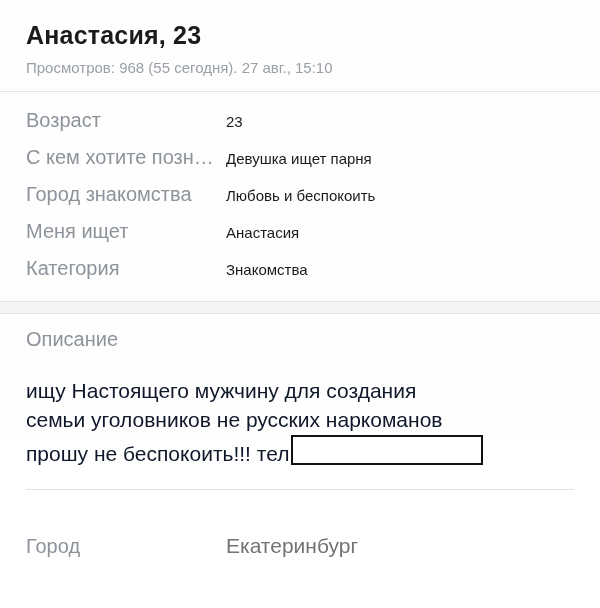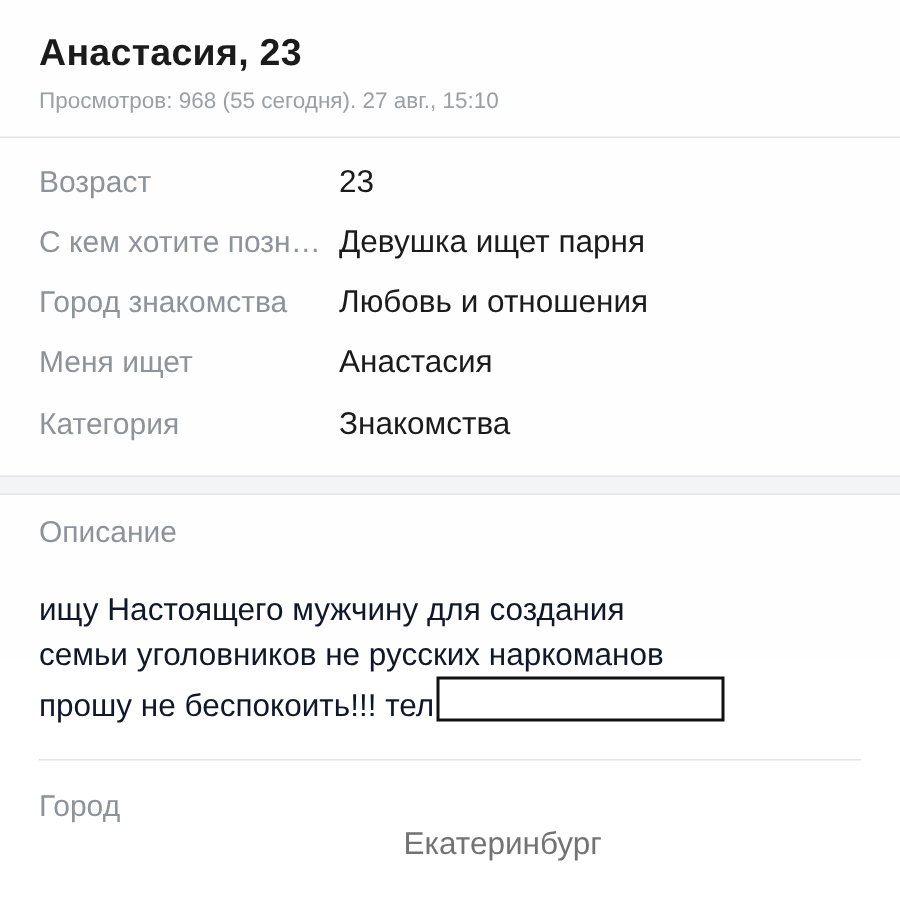--- a/index.html
+++ b/index.html
@@ -56,21 +56,21 @@
   .attr-label {
     width: 200px;
     flex: 0 0 200px;
     font-size: 20px;
     color: #8d939a;
     white-space: nowrap;
     overflow: hidden;
     text-overflow: ellipsis;
   }
   .attr-value {
-    font-size: 21px;
+    font-size: 15px;
     color: #1b1b1b;
     line-height: 1.25;
     text-align: right;
   }
   
   .section-gap {
     height: 11px;
     background: #f3f4f5;
     border-top: 1px solid #e2e4e7;
     border-bottom: 1px solid #e2e4e7;
@@ -98,23 +98,22 @@
     margin-left: 2px;
   }
   .desc-bottom-divider {
     height: 1px;
     background: #e2e4e7;
     margin-top: 20px;
   }
   
   .city-row {
     display: flex;
-    align-items: flex-start;
+    align-items: flex-end;
     padding: 14px 26px 0 26px;
-    gap: 43px;
   }
   .city-label {
     width: 200px;
     flex: 0 0 200px;
     font-size: 20px;
     color: #8d939a;
   }
   .city-value {
     font-size: 21px;
     color: #737373;
@@ -139,21 +138,21 @@
       <div class="attr-value">23</div>
     </div>
 
     <div class="attr-row">
       <div class="attr-label">С кем хотите позн…</div>
       <div class="attr-value">Девушка ищет парня</div>
     </div>
 
     <div class="attr-row">
       <div class="attr-label">Город знакомства</div>
-      <div class="attr-value">Любовь и отношения</div>
+      <div class="attr-value">Любовь и беспокоить</div>
     </div>
 
     <div class="attr-row">
       <div class="attr-label">Меня ищет</div>
       <div class="attr-value">Анастасия</div>
     </div>
 
     <div class="attr-row">
       <div class="attr-label">Категория</div>
       <div class="attr-value">Знакомства</div>

